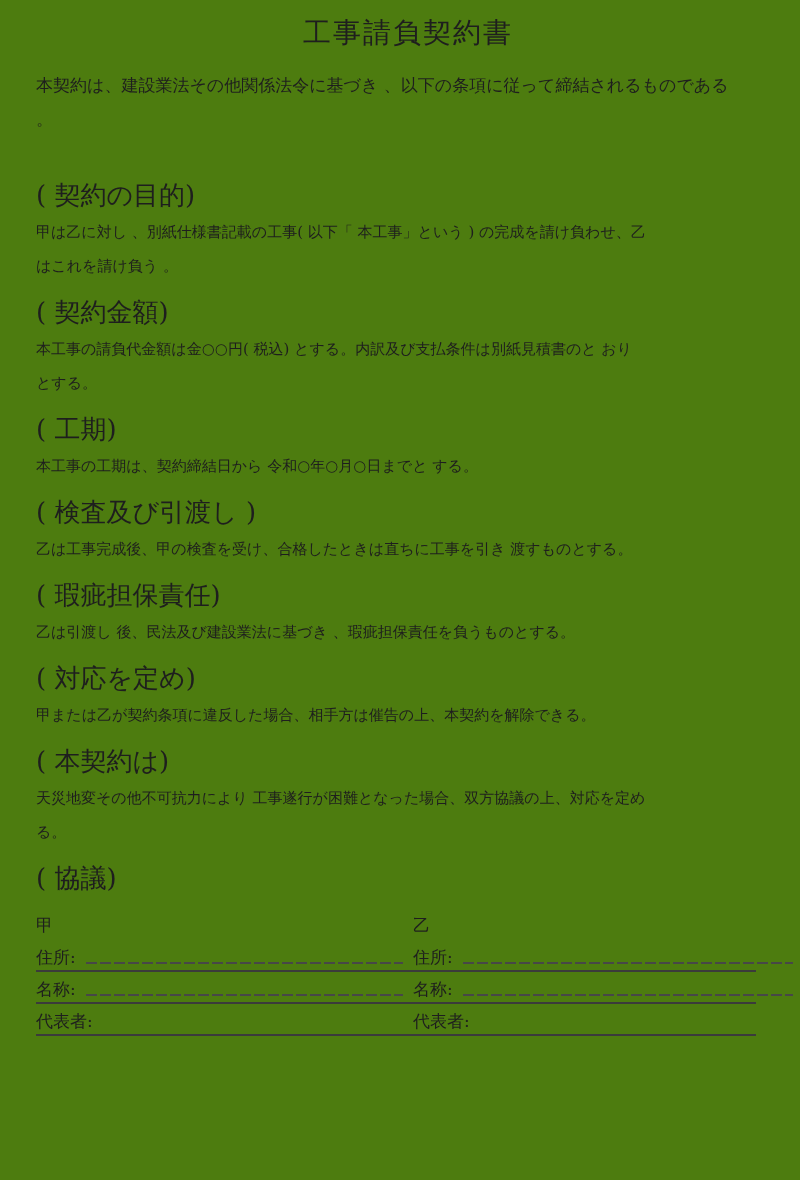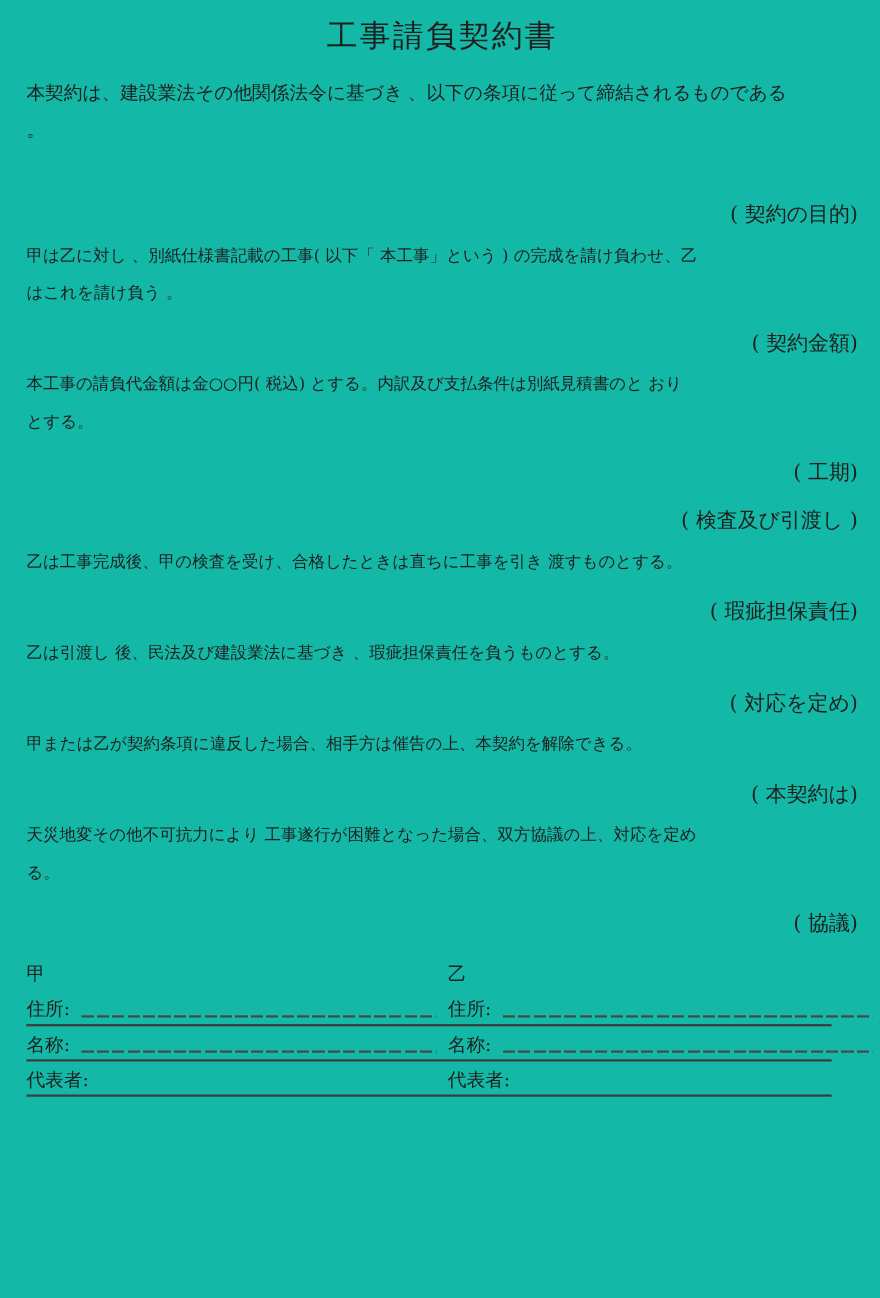--- a/index.html
+++ b/index.html
@@ -11,48 +11,46 @@
     width: 800px;
     height: 1180px;
     overflow: hidden;
     font-family: "DejaVu Serif", "Liberation Serif", serif;
     color: #1e1e1e;
   }
   .page {
     box-sizing: border-box;
     width: 800px;
     height: 1180px;
-    padding: 14px 20px 0 24px;
-    background: #14b8a6;
+    padding: 14px 20px 0 36px;
+    background: #4d7c0f;
   }
   .doc-title {
     margin: 0;
     font-size: 28px;
     font-weight: normal;
     line-height: 38px;
     text-align: center;
     letter-spacing: 2px;
     white-space: pre-wrap;
   }
   .intro {
     margin: 16px 0 0 0;
     font-size: 17px;
     line-height: 34px;
     white-space: pre-wrap;
-    font-family: Liberation Serif, serif;
   }
   .section { margin-top: 14px; }
   .section.first { margin-top: 44px; }
   .sec-heading {
     margin: 0;
-    font-size: 19px;
+    font-size: 26px;
     font-weight: normal;
     line-height: 30px;
     white-space: pre-wrap;
-    text-align: right;
   }
   .sec-body {
     margin: 5px 0 0 0;
     font-size: 15px;
     line-height: 34px;
     white-space: pre-wrap;
   }
   .sig-block { margin-top: 20px; }
   .sig-header {
     display: flex;
@@ -112,20 +110,21 @@
   </div>
 
   <div class="section">
     <h2 class="sec-heading">( 契約金額)</h2>
     <p class="sec-body">本工事の請負代金額は金○○円( 税込) とする。内訳及び支払条件は別紙見積書のと おり
 とする。</p>
   </div>
 
   <div class="section">
     <h2 class="sec-heading">( 工期)</h2>
+    <p class="sec-body">本工事の工期は、契約締結日から 令和○年○月○日までと する。</p>
   </div>
 
 
   <div class="section">
     <h2 class="sec-heading">( 検査及び引渡し )</h2>
     <p class="sec-body">乙は工事完成後、甲の検査を受け、合格したときは直ちに工事を引き 渡すものとする。</p>
   </div>
 
   <div class="section">
     <h2 class="sec-heading">( 瑕疵担保責任)</h2>

